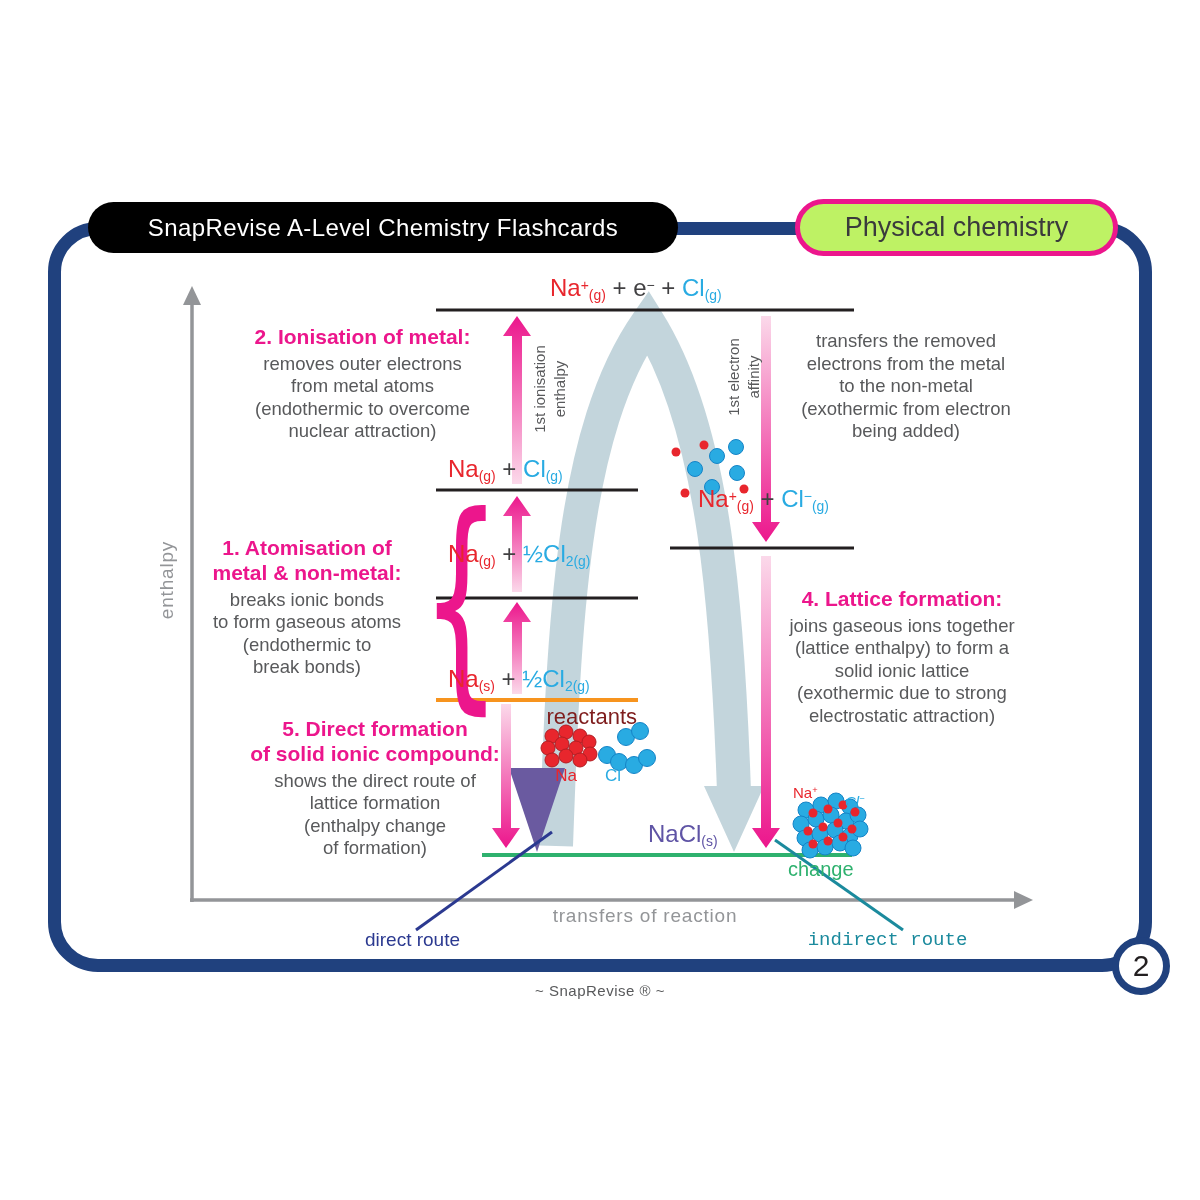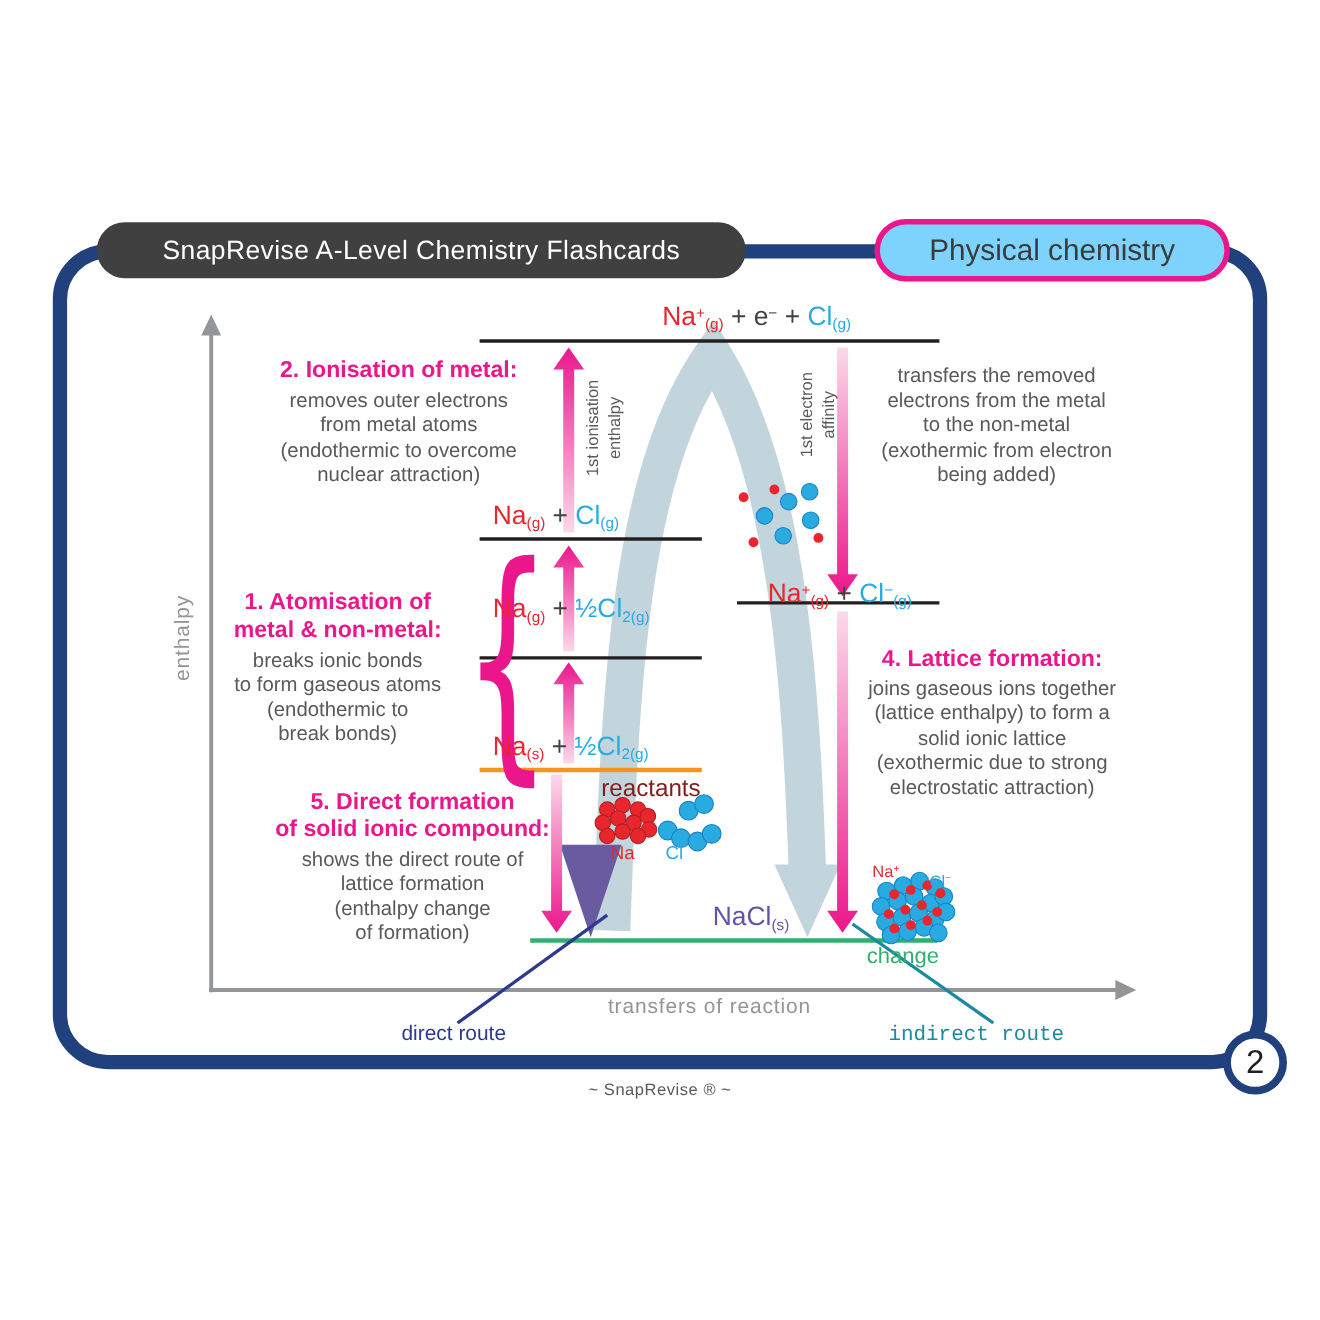--- a/index.html
+++ b/index.html
@@ -7,25 +7,25 @@
     font-family:"Liberation Sans", sans-serif; position:relative; overflow:hidden; }
 
   
   .card-border { position:absolute; left:48px; top:222px; width:1104px; height:750px;
     border:13px solid #20417e; border-radius:50px; background:transparent; }
   .page-circle { position:absolute; left:1112px; top:937px; width:58px; height:58px;
     border:7px solid #20417e; border-radius:50%; background:#fff; z-index:6;
     display:flex; align-items:center; justify-content:center;
     font-size:30px; color:#231f20; }
   .pill-dark { position:absolute; left:88px; top:202px; width:590px; height:51px;
-    background:#404040; border-radius:26px; z-index:5;
+    background:#000000; border-radius:26px; z-index:5;
     display:flex; align-items:center; justify-content:center;
     color:#ffffff; font-size:24px; letter-spacing:0.4px; }
   .pill-pink { position:absolute; left:795px; top:199px; width:323px; height:57px;
-    background:#7dd3fc; border:5px solid #ec168c; border-radius:29px; z-index:5;
+    background:#bef264; border:5px solid #ec168c; border-radius:29px; z-index:5;
     display:flex; align-items:center; justify-content:center;
     color:#3a3a3c; font-size:27px; }
   .footer-brand { position:absolute; left:0; top:982px; width:1200px; text-align:center;
     color:#58595b; font-size:15px; letter-spacing:0.5px; }
 
   svg.layer { position:absolute; left:0; top:0; z-index:1; }
 
   
   .step { position:absolute; text-align:center; z-index:2; }
   .step .title { color:#ec168c; font-weight:bold; font-size:21px; line-height:1.18;
@@ -221,50 +221,50 @@
   <div class="title">5. Direct formation
 of solid ionic compound:</div>
   <div class="body">shows the direct route of
 lattice formation
 (enthalpy change
 of formation)</div>
 </div>
 
 <div class="brace" style="left:388px; top:486px;">{</div>
 
-<div class="formula" style="left:602px; top:274px;">
+<div class="formula" style="left:550px; top:274px;">
   <span class="red">Na</span><sup class="red">+</sup><sub class="red">(g)</sub><span class="dark"> + e</span><sup class="dark">−</sup><span class="dark"> + </span><span class="blue">Cl</span><sub class="blue">(g)</sub>
 </div>
 
 <div class="formula" style="left:448px; top:455px;">
   <span class="red">Na</span><sub class="red">(g)</sub><span class="dark"> + </span><span class="blue">Cl</span><sub class="blue">(g)</sub>
 </div>
 
 <div class="formula" style="left:448px; top:540px;">
   <span class="red">Na</span><sub class="red">(g)</sub><span class="dark"> + </span><span class="blue">½Cl</span><sub class="blue">2(g)</sub>
 </div>
 
 <div class="formula" style="left:448px; top:665px;">
   <span class="red">Na</span><sub class="red">(s)</sub><span class="dark"> + </span><span class="blue">½Cl</span><sub class="blue">2(g)</sub>
 </div>
 
-<div class="formula" style="left:698px; top:526px;">
+<div class="formula" style="left:698px; top:485px;">
   <span class="red">Na</span><sup class="red">+</sup><sub class="red">(g)</sub><span class="dark"> + </span><span class="blue">Cl</span><sup class="blue">−</sup><sub class="blue">(g)</sub>
 </div>
 
 <div class="formula" style="left:648px; top:820px;">
   <span class="purple">NaCl</span><sub class="purple">(s)</sub>
 </div>
 
 <div class="lab" style="left:437px; top:704px; width:200px; text-align:right; color:#7f1d1d; font-size:22px;">reactants</div>
 <div class="lab" style="left:788px; top:858px; color:#2eb16e; font-size:20px;">change</div>
 <div class="lab" style="left:330px; top:929px; width:165px; text-align:center; color:#2b3990; font-size:19px;">direct route</div>
 <div class="lab" style="left:800px; top:929px; width:175px; text-align:center; color:#1b8a9d; font-size:19px;font-family:Liberation Mono, monospace;">indirect route</div>
 
 <div class="lab" style="left:545px; top:766px; width:42px; text-align:center; color:#e8262d; font-size:17px;">Na</div>
 <div class="lab" style="left:592px; top:766px; width:42px; text-align:center; color:#29abe2; font-size:17px;">Cl</div>
 
 <div class="lab small-ion" style="left:793px; top:784px; color:#e8262d;">
   <span>Na</span><sup>+</sup>
 </div>
-<div class="lab small-ion" style="left:845px; top:793px; color:#29abe2;">
+<div class="lab small-ion" style="left:845px; top:793px; color:#29abe2;font-style:italic;">
   <span>Cl</span><sup>−</sup>
 </div>
 
 </body></html>

